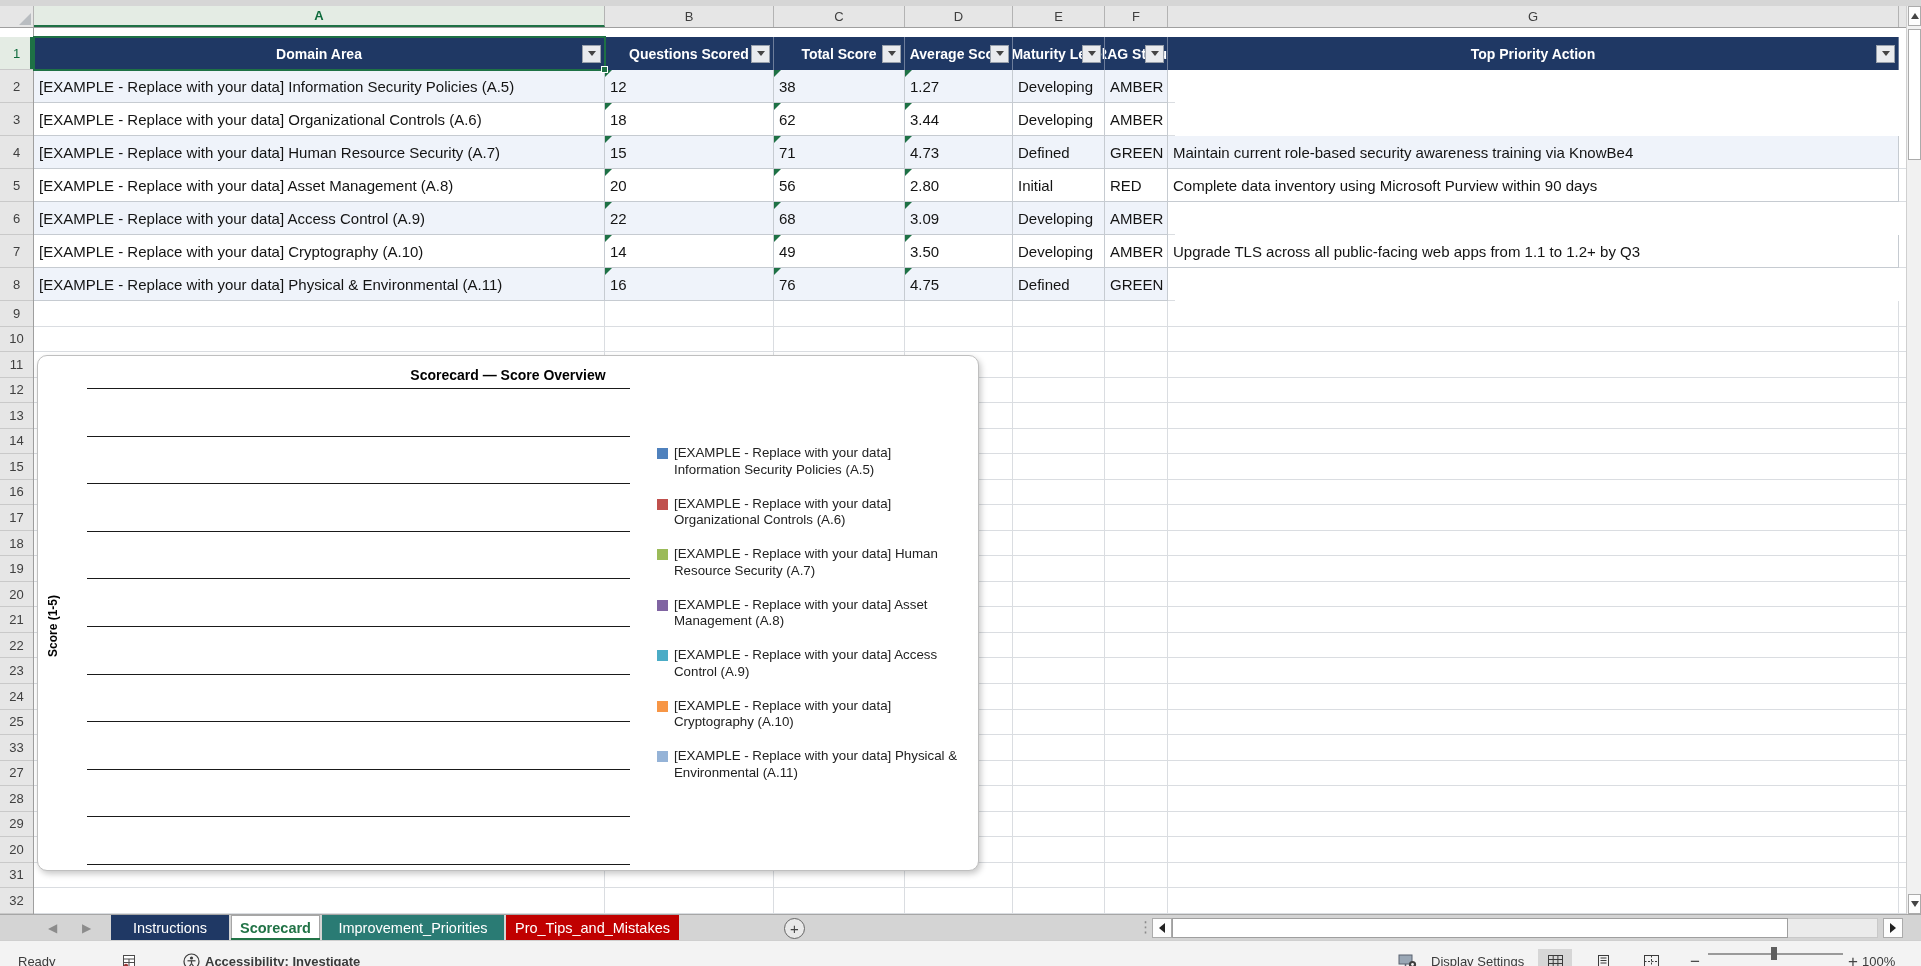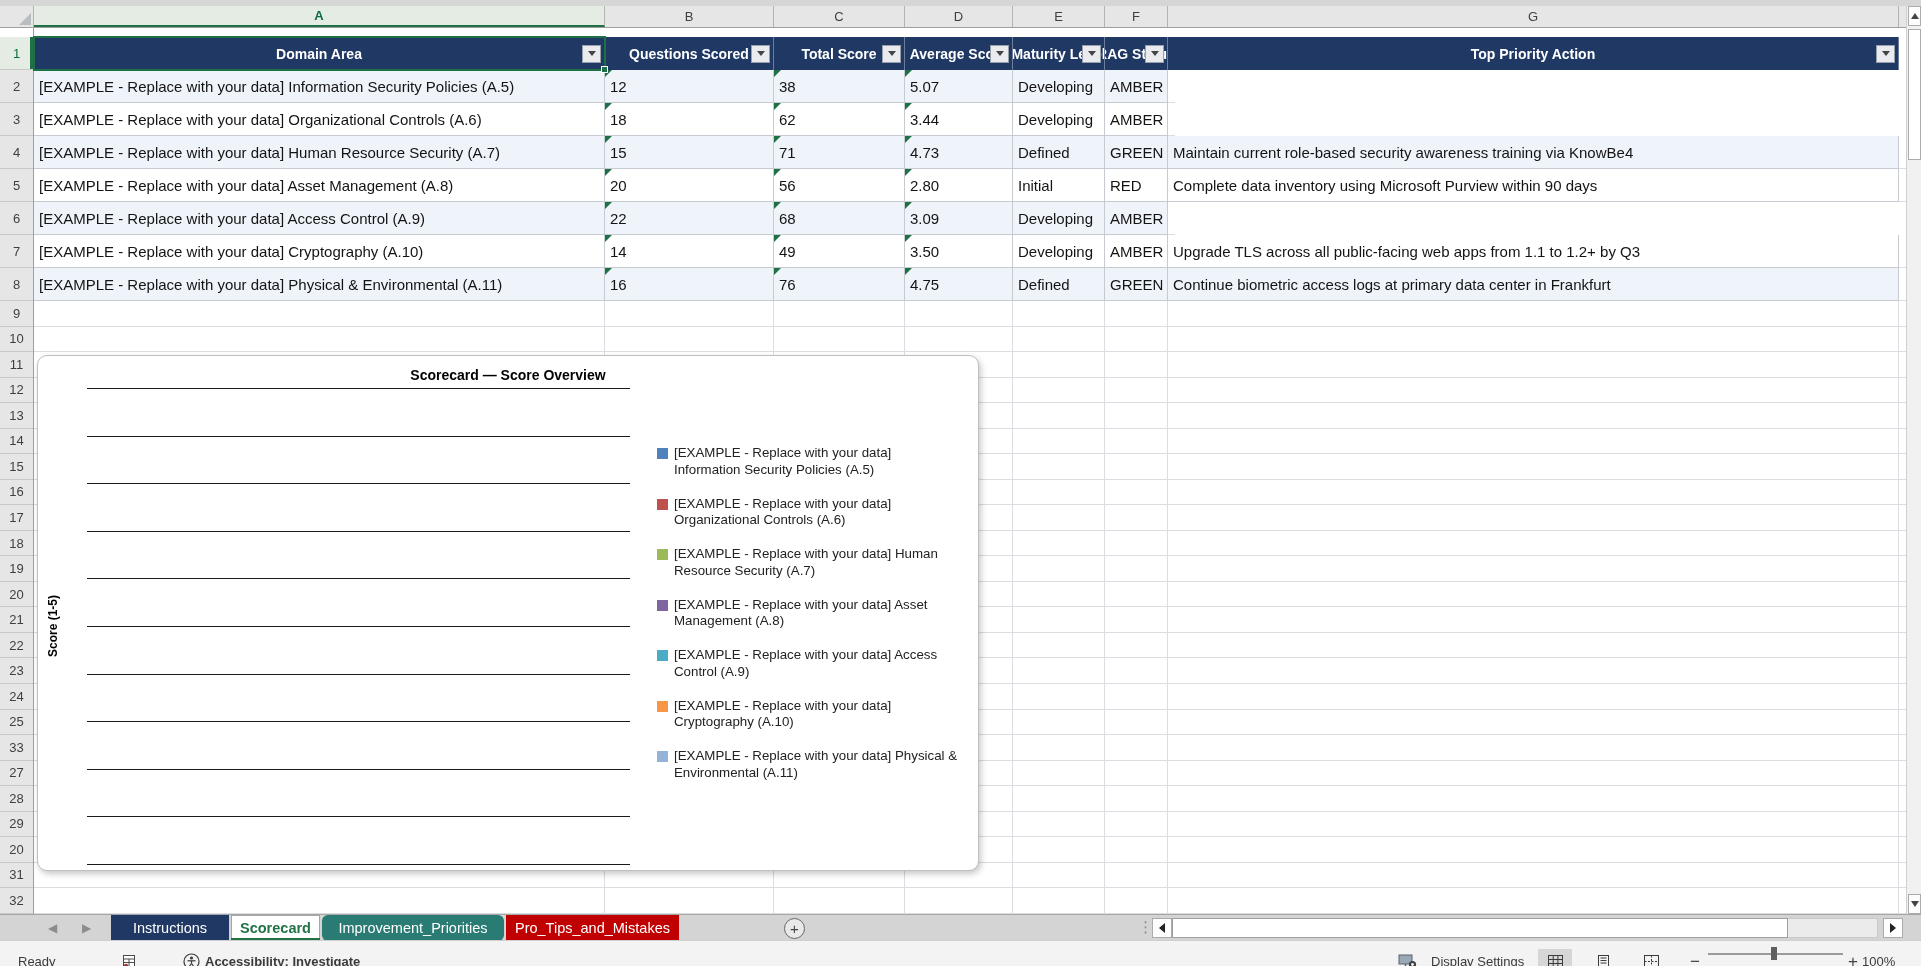--- a/index.html
+++ b/index.html
@@ -239,21 +239,21 @@
           <div class="dcell c1">
             <i class="errtri"></i>
             <span>12</span>
           </div>
           <div class="dcell c2">
             <i class="errtri"></i>
             <span>38</span>
           </div>
           <div class="dcell c3">
             <i class="errtri"></i>
-            <span>5.07</span>
+            <span>1.27</span>
           </div>
           <div class="dcell c4">
             <span>Developing</span>
           </div>
           <div class="dcell c5">
             <span>AMBER</span>
           </div>
           <div class="stub"></div>
         </div>
         <div class="srow drow">
@@ -399,23 +399,20 @@
           </div>
           <div class="dcell c3">
             <i class="errtri"></i>
             <span>4.75</span>
           </div>
           <div class="dcell c4">
             <span>Defined</span>
           </div>
           <div class="dcell c5">
             <span>GREEN</span>
-          </div>
-          <div class="dcell c6">
-            <span>Continue biometric access logs at primary data center in Frankfurt</span>
           </div>
           <div class="stub"></div>
         </div>
       </div>
     <div id="emptyrows">
         <div class="srow erow">
           <div class="ecell c0"></div>
           <div class="ecell c1"></div>
           <div class="ecell c2"></div>
           <div class="ecell c3"></div>
@@ -685,21 +682,21 @@
         <span class="tri-dn2"></span>
       </div>
   </div>
 
   <div class="tabbar">
     <span class="navarrow" style="left:48px">◀</span>
     <span class="navarrow" style="left:82px">▶</span>
     <div class="tabs" id="tabs">
         <div class="tab" style="width: 118px; background: rgb(31, 56, 100); color: rgb(255, 255, 255);">Instructions</div>
         <div class="tab active" style="width: 89px; background: rgb(255, 255, 255); color: rgb(33, 115, 70);">Scorecard</div>
-        <div class="tab" style="width: 182px; background: rgb(42, 123, 116); color: rgb(255, 255, 255); border-radius: 6px;">Improvement_Priorities</div>
+        <div class="tab" style="width: 182px; background: rgb(42, 123, 116); color: rgb(255, 255, 255);">Improvement_Priorities</div>
         <div class="tab" style="width: 173px; background: rgb(192, 0, 0); color: rgb(255, 255, 255);">Pro_Tips_and_Mistakes</div>
       </div>
     <div class="addsheet">+</div>
     <div class="hgrip">⋮</div>
     <div class="hbtn" style="left:1152px">
         <span class="tri-l"></span>
       </div>
     <div class="htrack">
       <div class="hthumb"></div>
     </div>

